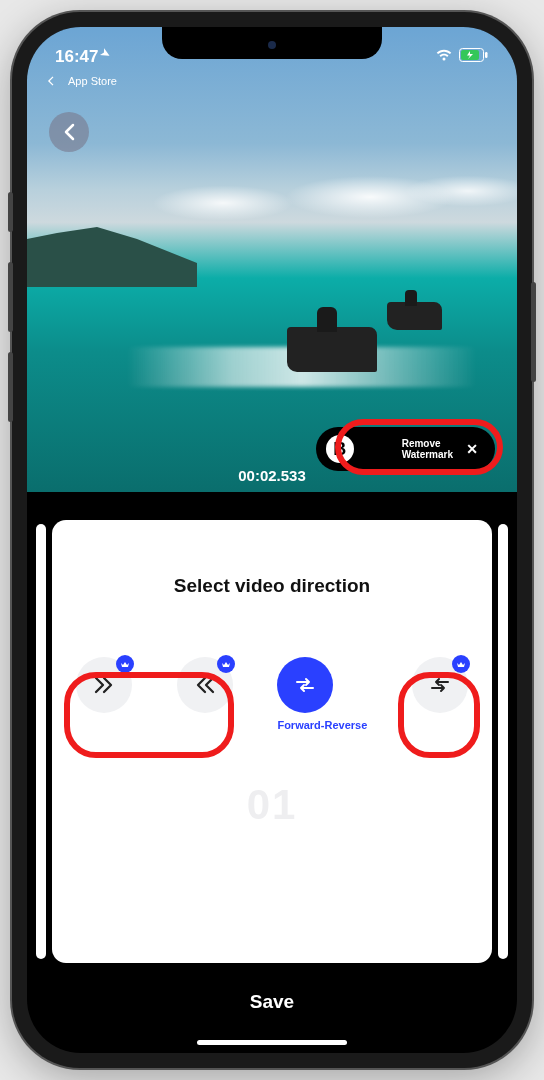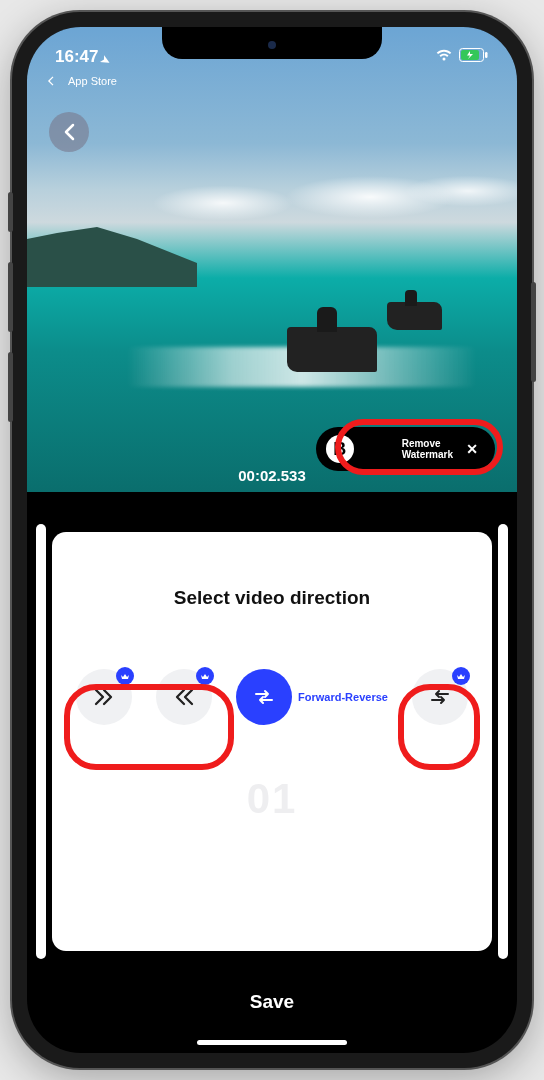--- a/index.html
+++ b/index.html
@@ -67,21 +67,21 @@
     left: 0;
     right: 0;
     height: 50px;
     display: flex;
     justify-content: space-between;
     align-items: center;
     padding: 10px 28px 0;
     color: #fff;
     z-index: 50;
   }
-  .status-left { font-size: 17px; font-weight: 600; display: flex; align-items: flex-end; gap: 3px;}
+  .status-left { font-size: 17px; font-weight: 600; display: flex; align-items: flex-start; gap: 3px;}
   .status-left .loc-arrow { font-size: 11px; transform: rotate(30deg); display:inline-block; }
   .breadcrumb-back {
     position: absolute;
     top: 48px;
     left: 20px;
     font-size: 11px;
     color: #fff;
     z-index: 50;
     display: flex;
     align-items: center;
@@ -218,42 +218,42 @@
   .panel-handle {
     width: 10px;
     background: #fff;
     border-radius: 6px;
     margin: 4px 0;
   }
   .panel {
     flex: 1;
     background: #fff;
     border-radius: 14px;
-    margin: 12px 6px;
+    margin: 0 6px;
     padding: 55px 18px 20px;
     position: relative;
   }
   .panel-title {
     text-align: center;
     font-size: 19px;
     font-weight: 700;
     color: #111;
     margin-bottom: 60px;
   }
   .direction-row {
     display: flex;
     justify-content: space-between;
     align-items: flex-start;
     gap: 10px;
     padding: 0 6px;
   }
   .dir-btn {
     display: flex;
-    flex-direction: row;
-    align-items: center;
+    flex-direction: column;
+    align-items: flex-start;
     gap: 6px;
     position: relative;
   }
   .dir-circle {
     width: 56px;
     height: 56px;
     border-radius: 50%;
     background: #f0f1f3;
     display: flex;
     align-items: center;

